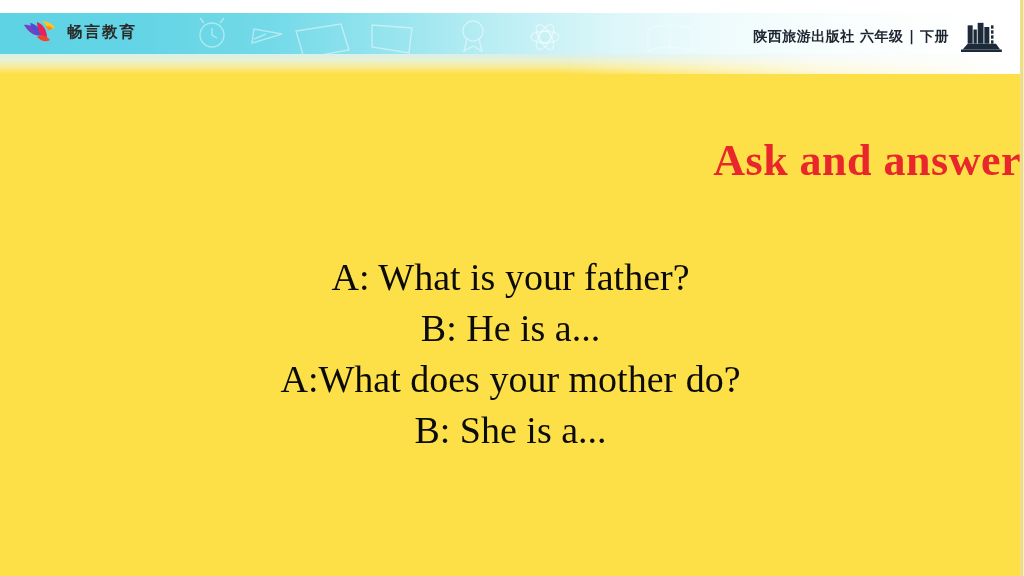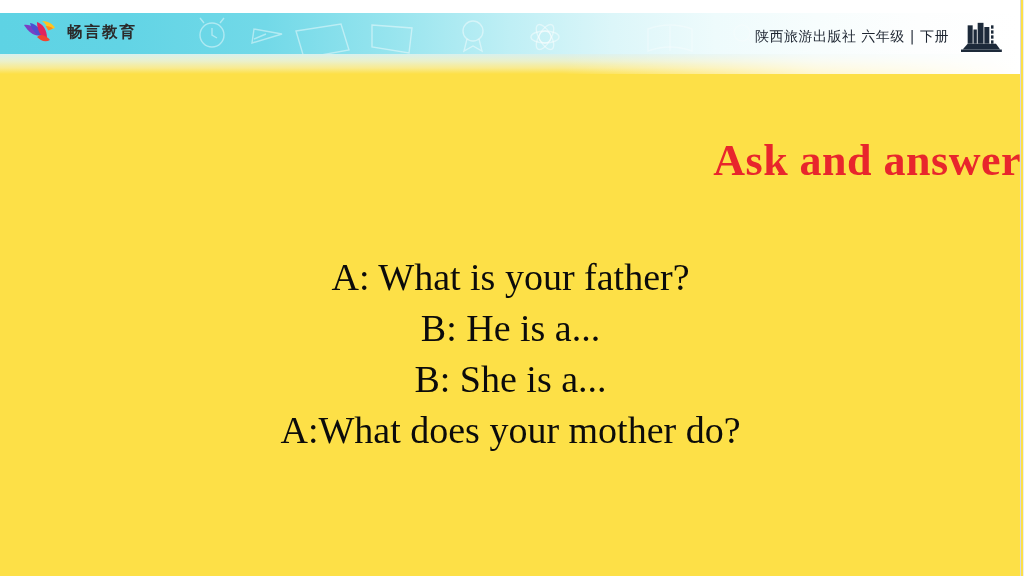--- a/index.html
+++ b/index.html
@@ -132,21 +132,21 @@
     letter-spacing: 2px;
     white-space: nowrap;
   }
 
   .pubinfo {
     position: absolute;
     right: 72px;
     top: 28px;
     font-family: "DejaVu Sans", "Liberation Sans", sans-serif;
     font-size: 14px;
-    font-weight: normal;
+    font-weight: bold;
     color: #1c2430;
     letter-spacing: 0.5px;
     white-space: nowrap;
   }
   .books-icon {
     position: absolute;
     right: 18px;
     top: 22px;
     width: 44px;
     height: 30px;
@@ -275,19 +275,19 @@
       <path d="M4 33 L10 26 L44 26 L49 33 Z" fill="#1d2a3a"></path>
       <rect x="2" y="33" width="49" height="3" fill="#1d2a3a"></rect>
     </svg>
   </div>
 
   <div class="title">Ask and answer</div>
 
   <div class="dialogue">
     <div class="line">A: What is your father?</div>
     <div class="line">B: He is a...</div>
+    <div class="line">A:What does your mother do?</div>
     <div class="line">B: She is a...</div>
-    <div class="line">A:What does your mother do?</div>
   </div>
 
   <div class="right-edge"></div>
   <div class="right-edge2"></div>
 </div>
 
 </body></html>

